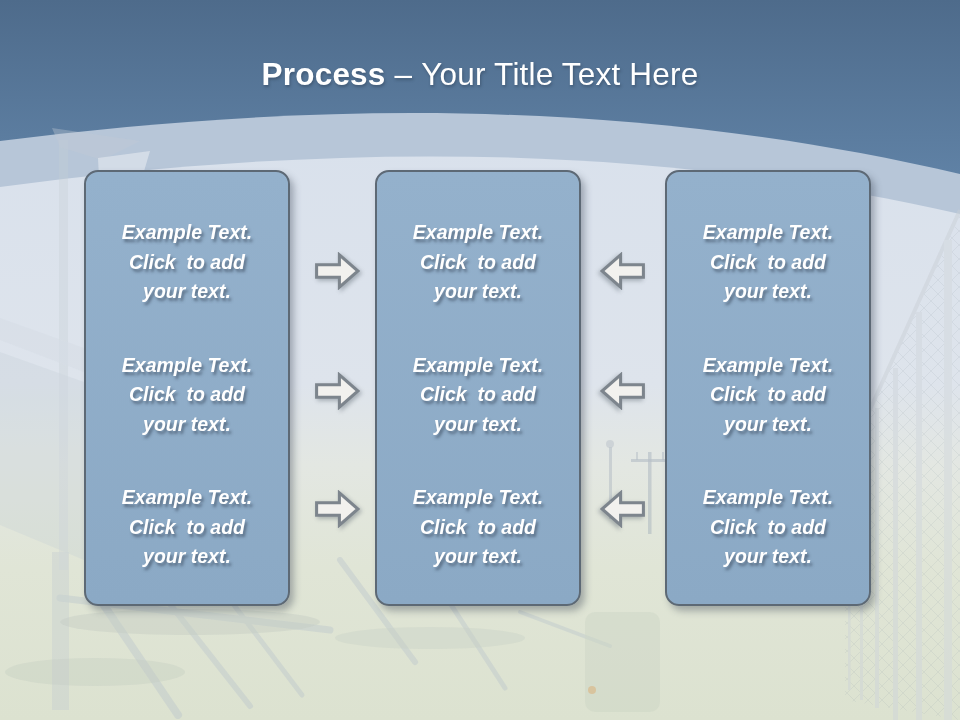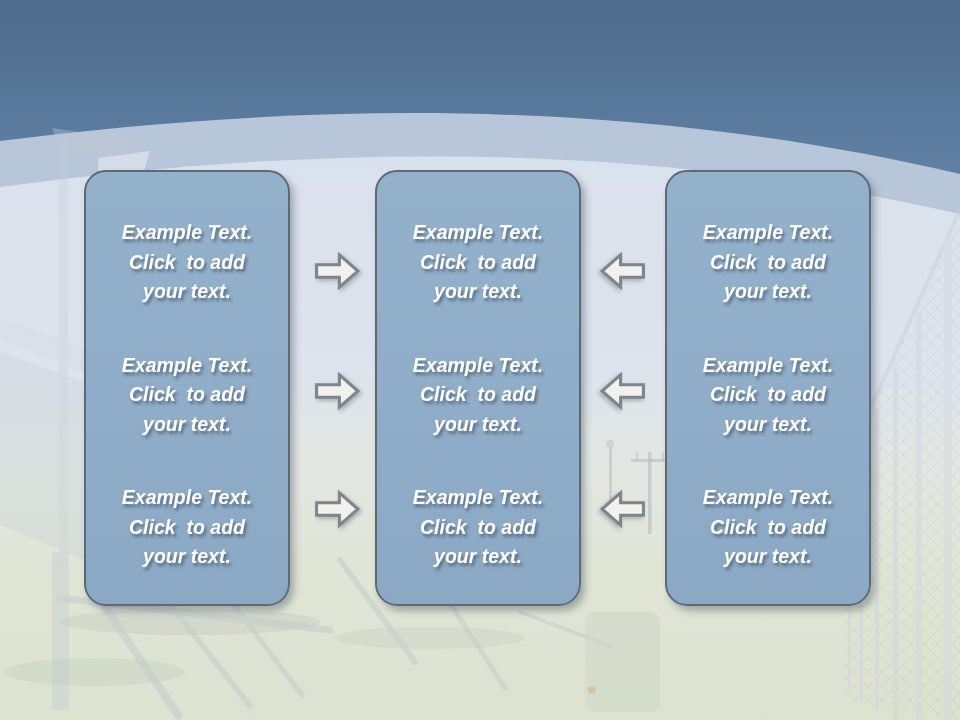--- a/index.html
+++ b/index.html
@@ -16,21 +16,21 @@
     text-shadow:1px 2px 3px rgba(40,56,76,.45);
     letter-spacing:.2px;
   }
   .title .bold { font-weight:700; }
   .title .sep  { font-weight:400; margin:0 9px; }
   .title .rest { font-weight:400; }
 
   .box {
     position:absolute; top:170px; width:206px; height:436px;
     box-sizing:border-box;
-    border:2.5px solid #5d6975; border-radius:22px;
+    border:2.5px solid #5d6975; border-radius:14px;
     background:linear-gradient(180deg,#94b1cc 0%,#8ba9c5 100%);
     box-shadow:4px 5px 7px rgba(60,72,86,.38);
     display:flex; flex-direction:column; align-items:center;
     padding-top:46px; gap:44px;
   }
   .box1 { left:84px; }
   .box2 { left:375px; }
   .box3 { left:665px; }
 
   .block {
@@ -120,20 +120,23 @@
         <rect x="848" y="462" width="2.5" height="228" fill="#ccd2d8"></rect>
         <rect x="860" y="440" width="3" height="260" fill="#ccd2d8"></rect>
         <rect x="875" y="408" width="4" height="300" fill="#cdd3d9"></rect>
         <rect x="893" y="368" width="5" height="352" fill="#ced4da"></rect>
         <rect x="916" y="312" width="6" height="408" fill="#cfd5db"></rect>
         <rect x="944" y="240" width="8" height="480" fill="#d1d7dd"></rect>
       </g>
     </g>
   </svg>
 
+  <div class="title">
+    <span class="bold">Process</span><span class="sep">–</span><span class="rest">Your Title Text Here</span>
+  </div>
 
   <div class="box box1">
     <div class="block">
         <div>Example Text.</div>
         <div>Click  to add</div>
         <div>your text.</div>
       </div>
     <div class="block">
         <div>Example Text.</div>
         <div>Click  to add</div>

